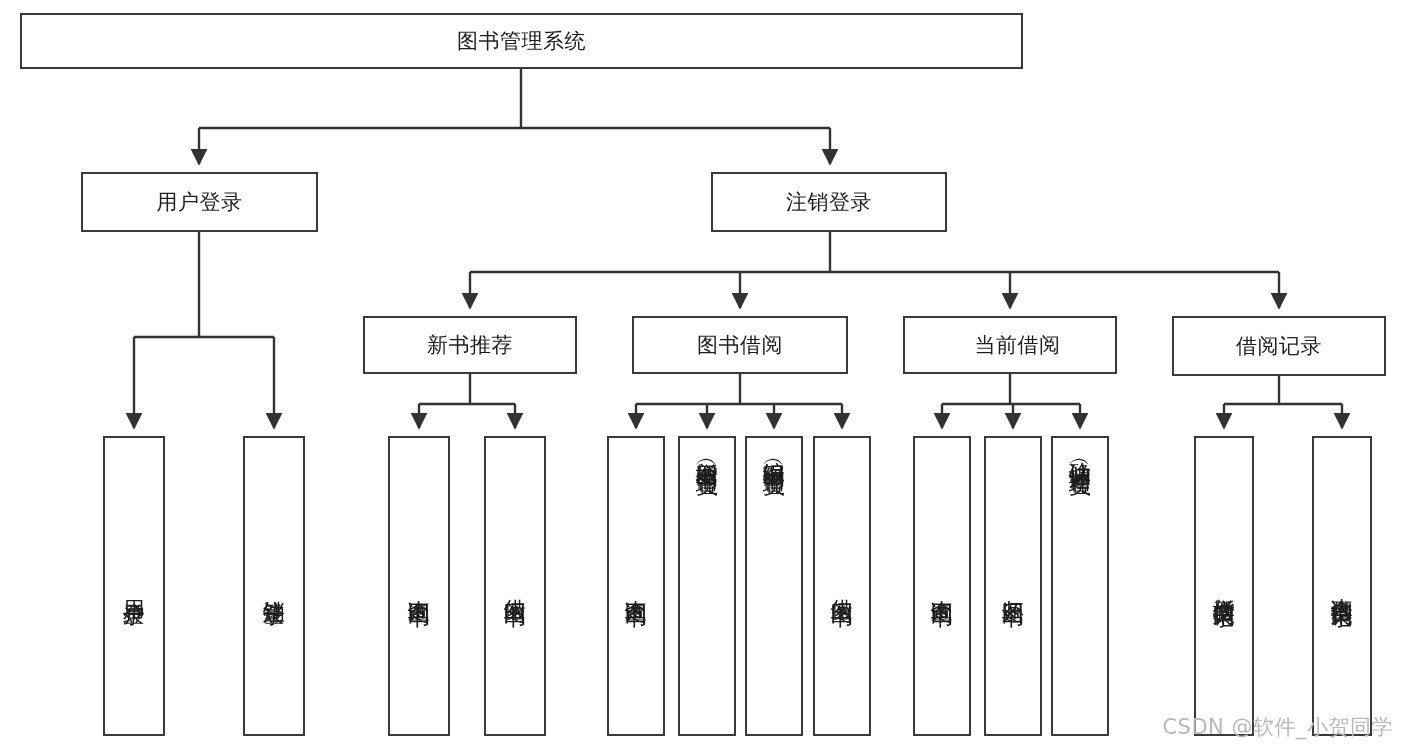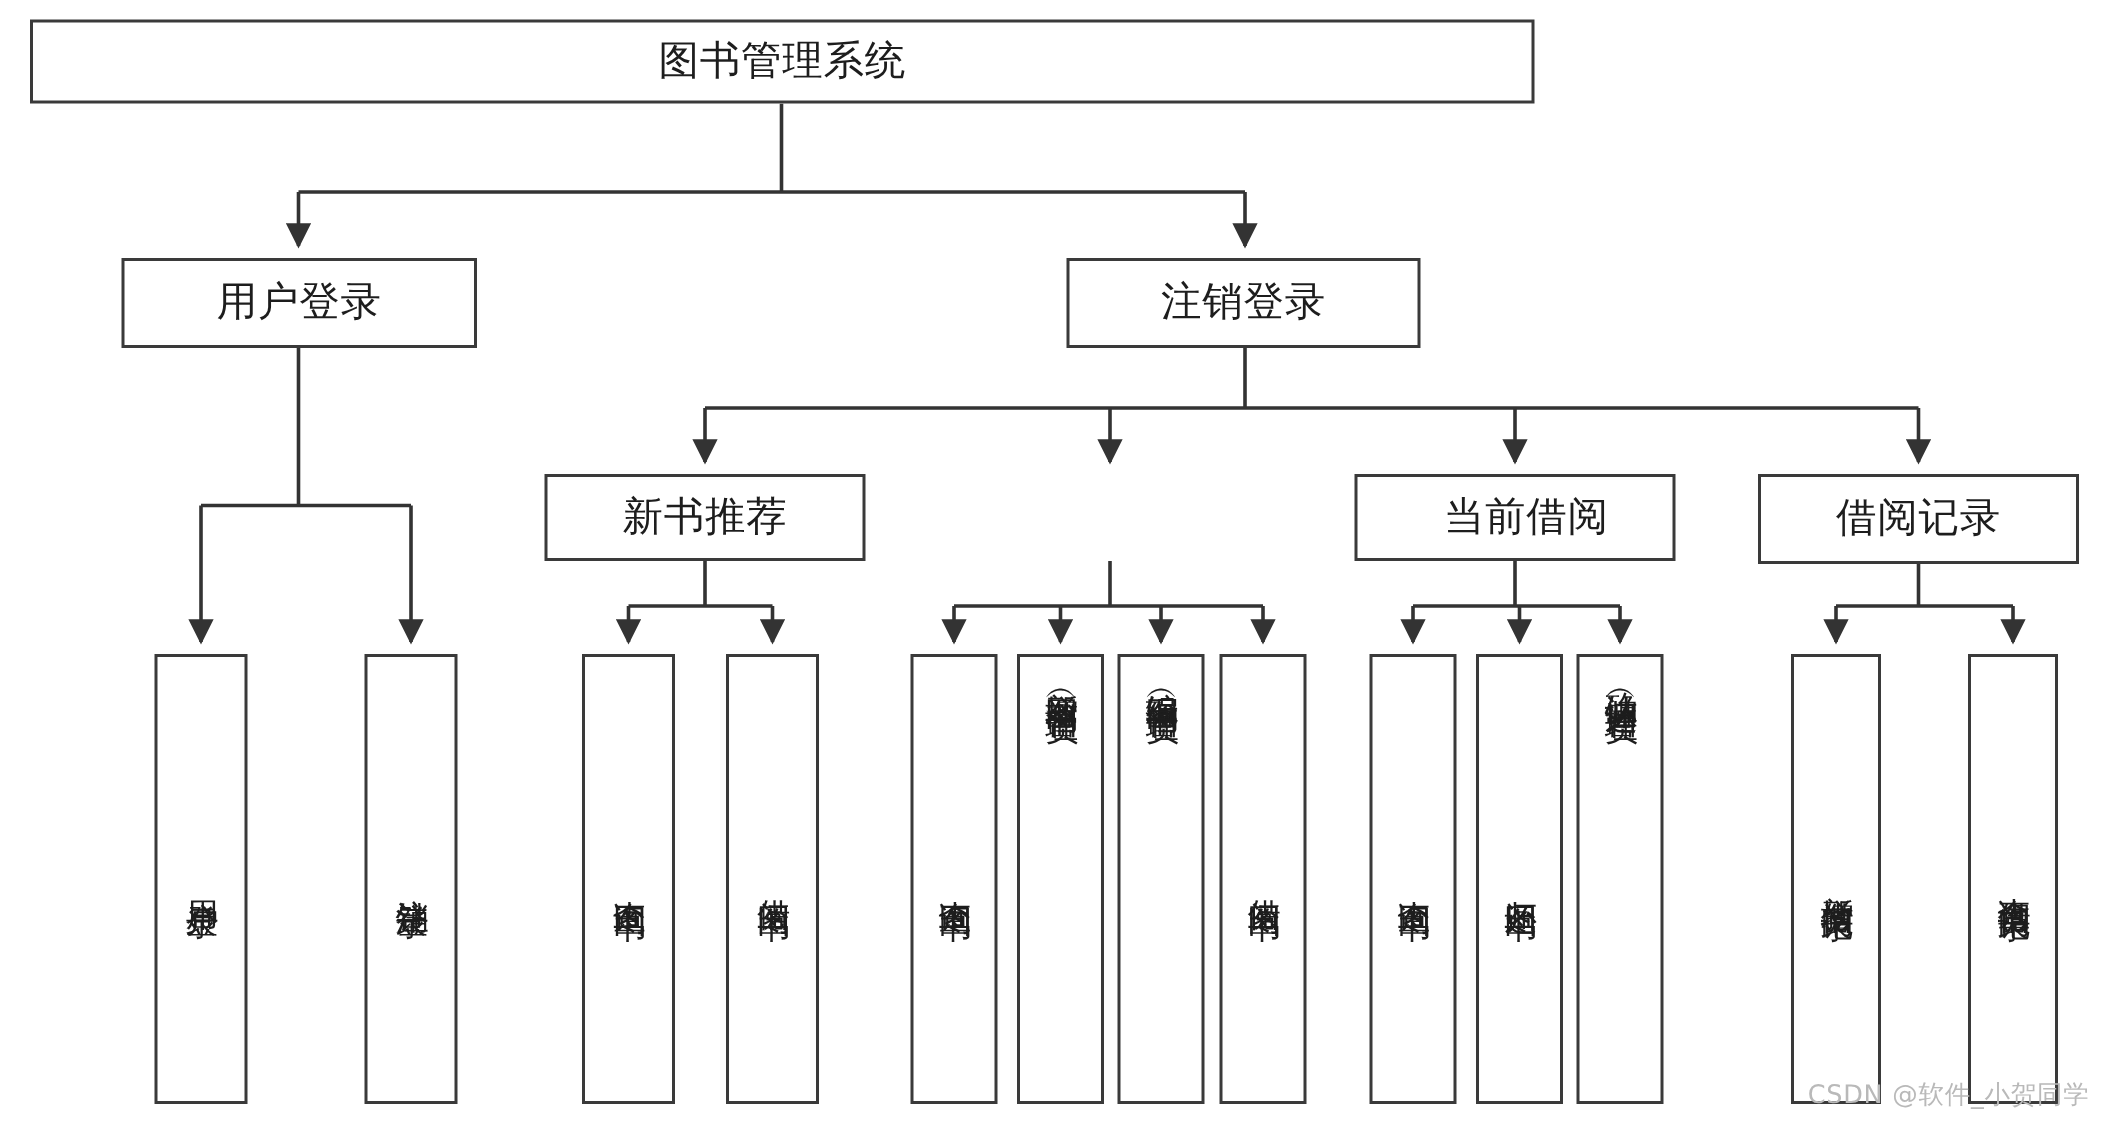--- a/index.html
+++ b/index.html
@@ -21,21 +21,21 @@
     position: absolute;
     box-sizing: border-box;
     background: #ffffff;
     border: 2.5px solid #3a3a3a;
     display: flex;
     align-items: center;
     justify-content: center;
     color: #1a1a1a;
   }
   .node .label {
-    font-size: 27px;
+    font-size: 21px;
     line-height: 1.15;
     letter-spacing: 0.5px;
     white-space: nowrap;
     color: #1d1d1d;
   }
   
   .node.vertical {
     align-items: flex-start;
     padding-top: 6px;
   }
@@ -64,21 +64,21 @@
     stroke-width: 2.4;
     fill: none;
   }
   .arrow-head {
     fill: #333333;
   }
   #watermark {
     position: absolute;
     right: 12px;
     bottom: 6px;
-    font-size: 17px;
+    font-size: 21px;
     color: #b9b9b9;
     letter-spacing: 0.5px;
     white-space: nowrap;
   }
 </style>
 </head>
 <body>
 
 <div id="canvas">
 
@@ -151,20 +151,23 @@
   <div class="node" style="left:81px; top:172px; width:237px; height:60px;">
     <span class="label">用户登录</span>
   </div>
   <div class="node" style="left:711px; top:172px; width:236px; height:60px;">
     <span class="label">注销登录</span>
   </div>
 
   <div class="node" style="left:363px; top:316px; width:214px; height:58px;">
     <span class="label">新书推荐</span>
   </div>
+  <div class="node" style="left:632px; top:316px; width:216px; height:58px;">
+    <span class="label">图书借阅</span>
+  </div>
   <div class="node" style="left:903px; top:316px; width:214px; height:58px;padding-left:15px;">
     <span class="label">当前借阅</span>
   </div>
   <div class="node" style="left:1172px; top:316px; width:214px; height:60px;">
     <span class="label">借阅记录</span>
   </div>
 
   <div class="node vertical vmid" style="left:103px; top:436px; width:62px; height:300px;">
     <span class="label">用户登录</span>
   </div>

